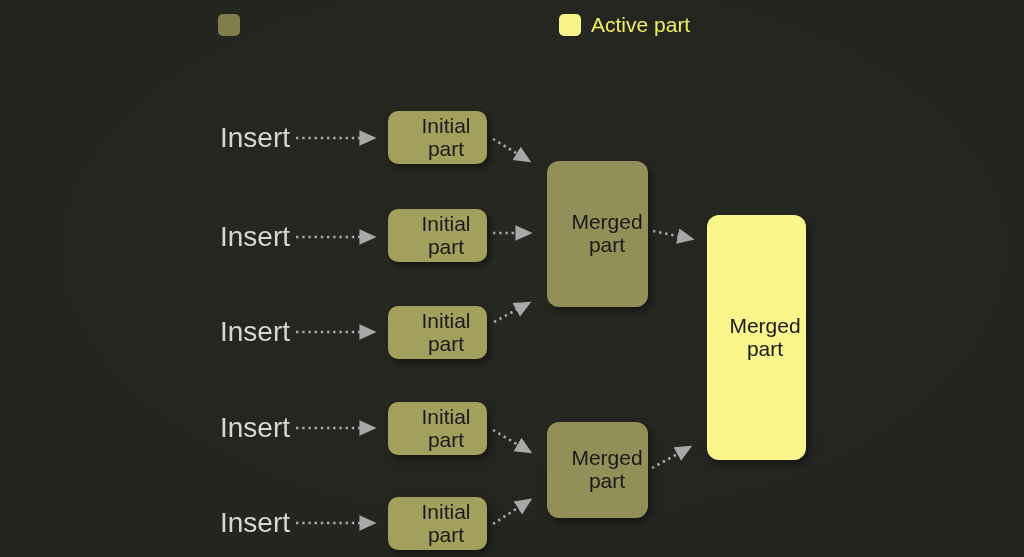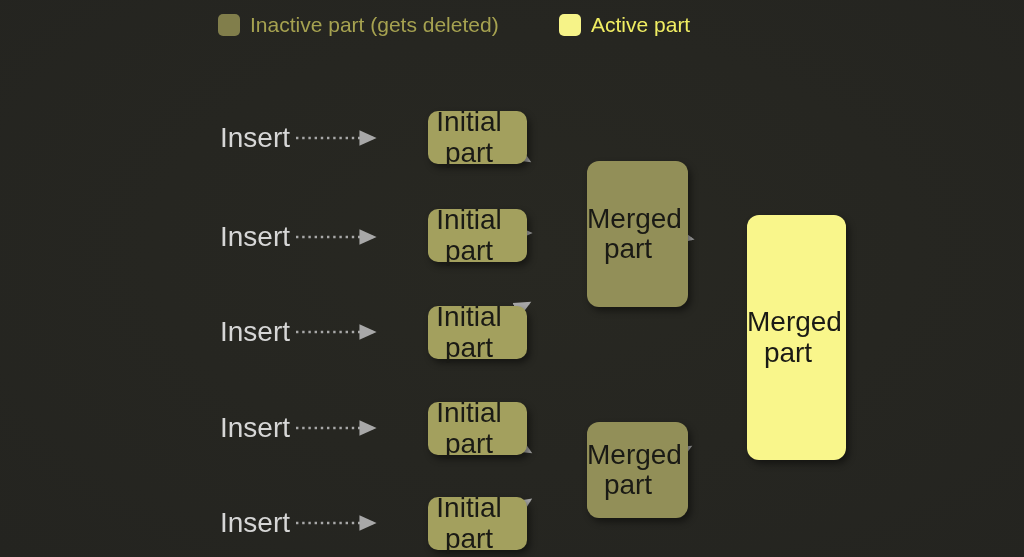--- a/index.html
+++ b/index.html
@@ -17,45 +17,43 @@
   .legend-item.active .swatch{background:#f6f388;}
   .legend-label{font-size:21px;white-space:nowrap;}
   .legend-item.inactive .legend-label{color:#a6a250;}
   .legend-item.active .legend-label{color:#f0ed62;}
   
   .insert{position:absolute;left:220px;font-size:28px;color:#d6d6d6;line-height:26px;}
   .insert.r1{top:125px}.insert.r2{top:224px}.insert.r3{top:319px}
   .insert.r4{top:415px}.insert.r5{top:510px}
   
   .node{
-    position:absolute;display:flex;align-items:center;justify-content:flex-start;
-    text-align:center;color:#1a1a15;font-size:28px;line-height:1.08;
+    position:absolute;display:flex;align-items:center;justify-content:flex-end;
+    text-align:center;color:#1a1a15;font-size:21px;line-height:1.08;
     box-shadow:3px 4px 7px rgba(0,0,0,0.45);
-    margin-left:40px;
   }
   .node .node-label{display:block;width:82px;}
   .initial{left:388px;width:99px;height:53px;border-radius:10px;background:#a3a05e;}
   .initial.r1{top:111px}.initial.r2{top:209px}.initial.r3{top:306px}
   .initial.r4{top:402px}.initial.r5{top:497px}
   .merged-olive{background:#928f58;}
   .merged-top{left:547px;top:161px;width:101px;height:146px;border-radius:12px;}
   .merged-bottom{left:547px;top:422px;width:101px;height:96px;border-radius:12px;}
   .merged-final{left:707px;top:215px;width:99px;height:245px;border-radius:12px;background:#f9f68b;}
   
   .arrows{position:absolute;left:0;top:0;width:1024px;height:557px;pointer-events:none;}
   .arrow{stroke:#a8a8a8;stroke-width:2.6;fill:none;stroke-dasharray:2.4 3.8;}
 </style>
 </head>
 <body>
 
 <div class="canvas">
 
   <div class="legend-item inactive">
     <span class="swatch"></span>
-    <span class="legend-label">Inactive part (gets deleted)</span>
   </div>
   <div class="legend-item active">
     <span class="swatch"></span>
     <span class="legend-label">Active part</span>
   </div>
 
   <div class="insert r1">Insert</div>
   <div class="insert r2">Insert</div>
   <div class="insert r3">Insert</div>
   <div class="insert r4">Insert</div>

